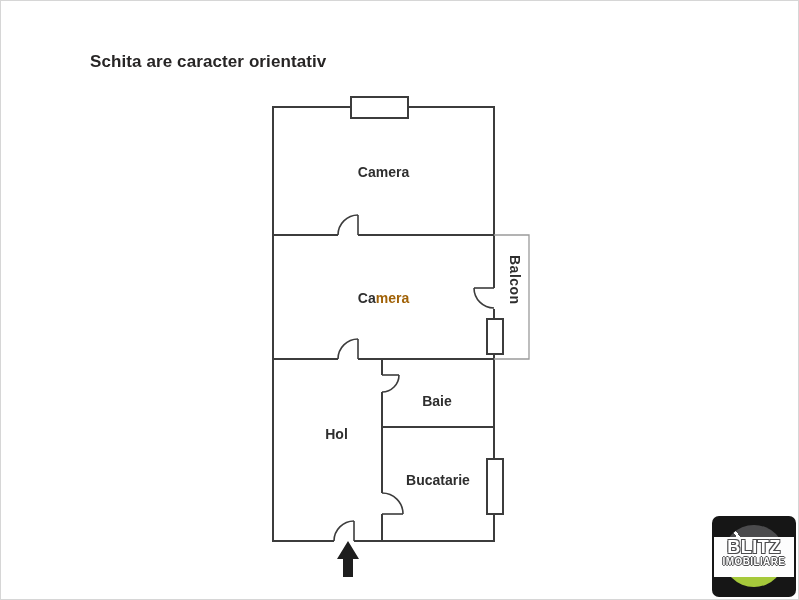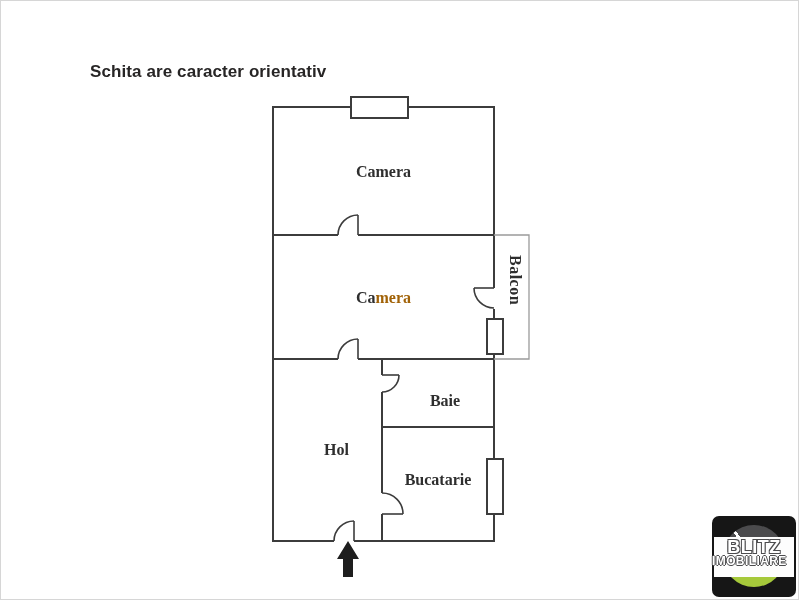--- a/index.html
+++ b/index.html
@@ -6,39 +6,39 @@
   .page {
     position:relative;
     width:799px; height:600px;
     background:#ffffff;
     border:1px solid #d6d6d6;
     box-sizing:border-box;
     overflow:hidden;
     font-family:"Liberation Sans","DejaVu Sans",sans-serif;
   }
   .disclaimer {
-    position:absolute; left:89px; top:61px;
+    position:absolute; left:89px; top:51px;
     font-size:17px; font-weight:600; color:#272525;
     letter-spacing:0.1px;
   }
   svg.plan { position:absolute; left:0; top:0; }
   .room-label {
     position:absolute;
-    font-size:16px; font-weight:600; color:#2e2e2e;
-    line-height:22px; text-align:center;font-family:Liberation Serif, serif;
+    font-size:14px; font-weight:600; color:#2e2e2e;
+    line-height:22px; text-align:center;
   }
   .lbl-camera-top { left:272px; top:160px; width:221px; }
   .lbl-camera-mid { left:272px; top:286px; width:221px; }
   .lbl-camera-mid .muted { color:#a16207; }
   .lbl-balcon {
     left:501px; top:254px; width:24px; height:84px;
     writing-mode:vertical-rl; text-align:left; letter-spacing:0.5px;
   }
-  .lbl-baie { left:389px; top:389px; width:110px; }
-  .lbl-hol  { left:272px; top:438px; width:127px; }
+  .lbl-baie { left:381px; top:389px; width:110px; }
+  .lbl-hol  { left:272px; top:422px; width:127px; }
   .lbl-bucatarie { left:381px; top:468px; width:112px;text-align:center; }
 
   
   .logo {
     position:absolute; right:2px; bottom:2px;
     width:84px; height:81px;
     background:#161616; border-radius:7px;
   }
   .logo .ring {
     position:absolute; left:50%; top:9px; margin-left:-31px;
@@ -63,21 +63,21 @@
   }
   .logo .brand {
     position:absolute; left:0; right:0; top:22px;
     text-align:center; font-size:18px; line-height:18px; font-weight:800;
     color:#ffffff; letter-spacing:0.5px;
     text-shadow:-1px -1px 0 #4c4c4e, 1px -1px 0 #4c4c4e,
                 -1px 1px 0 #4c4c4e, 1px 1px 0 #4c4c4e;
   }
   .logo .subtitle {
     position:absolute; left:0; right:0; top:41px;
-    font-size:12px; line-height:9px; font-weight:700;
+    text-align:center; font-size:10px; line-height:9px; font-weight:700;
     color:#ffffff; letter-spacing:0.4px;
     text-shadow:-1px 0 0 #4c4c4e, 1px 0 0 #4c4c4e,
                 0 -1px 0 #4c4c4e, 0 1px 0 #4c4c4e;
   }
 </style>
 </head>
 <body>
 
 <div class="page">
 

